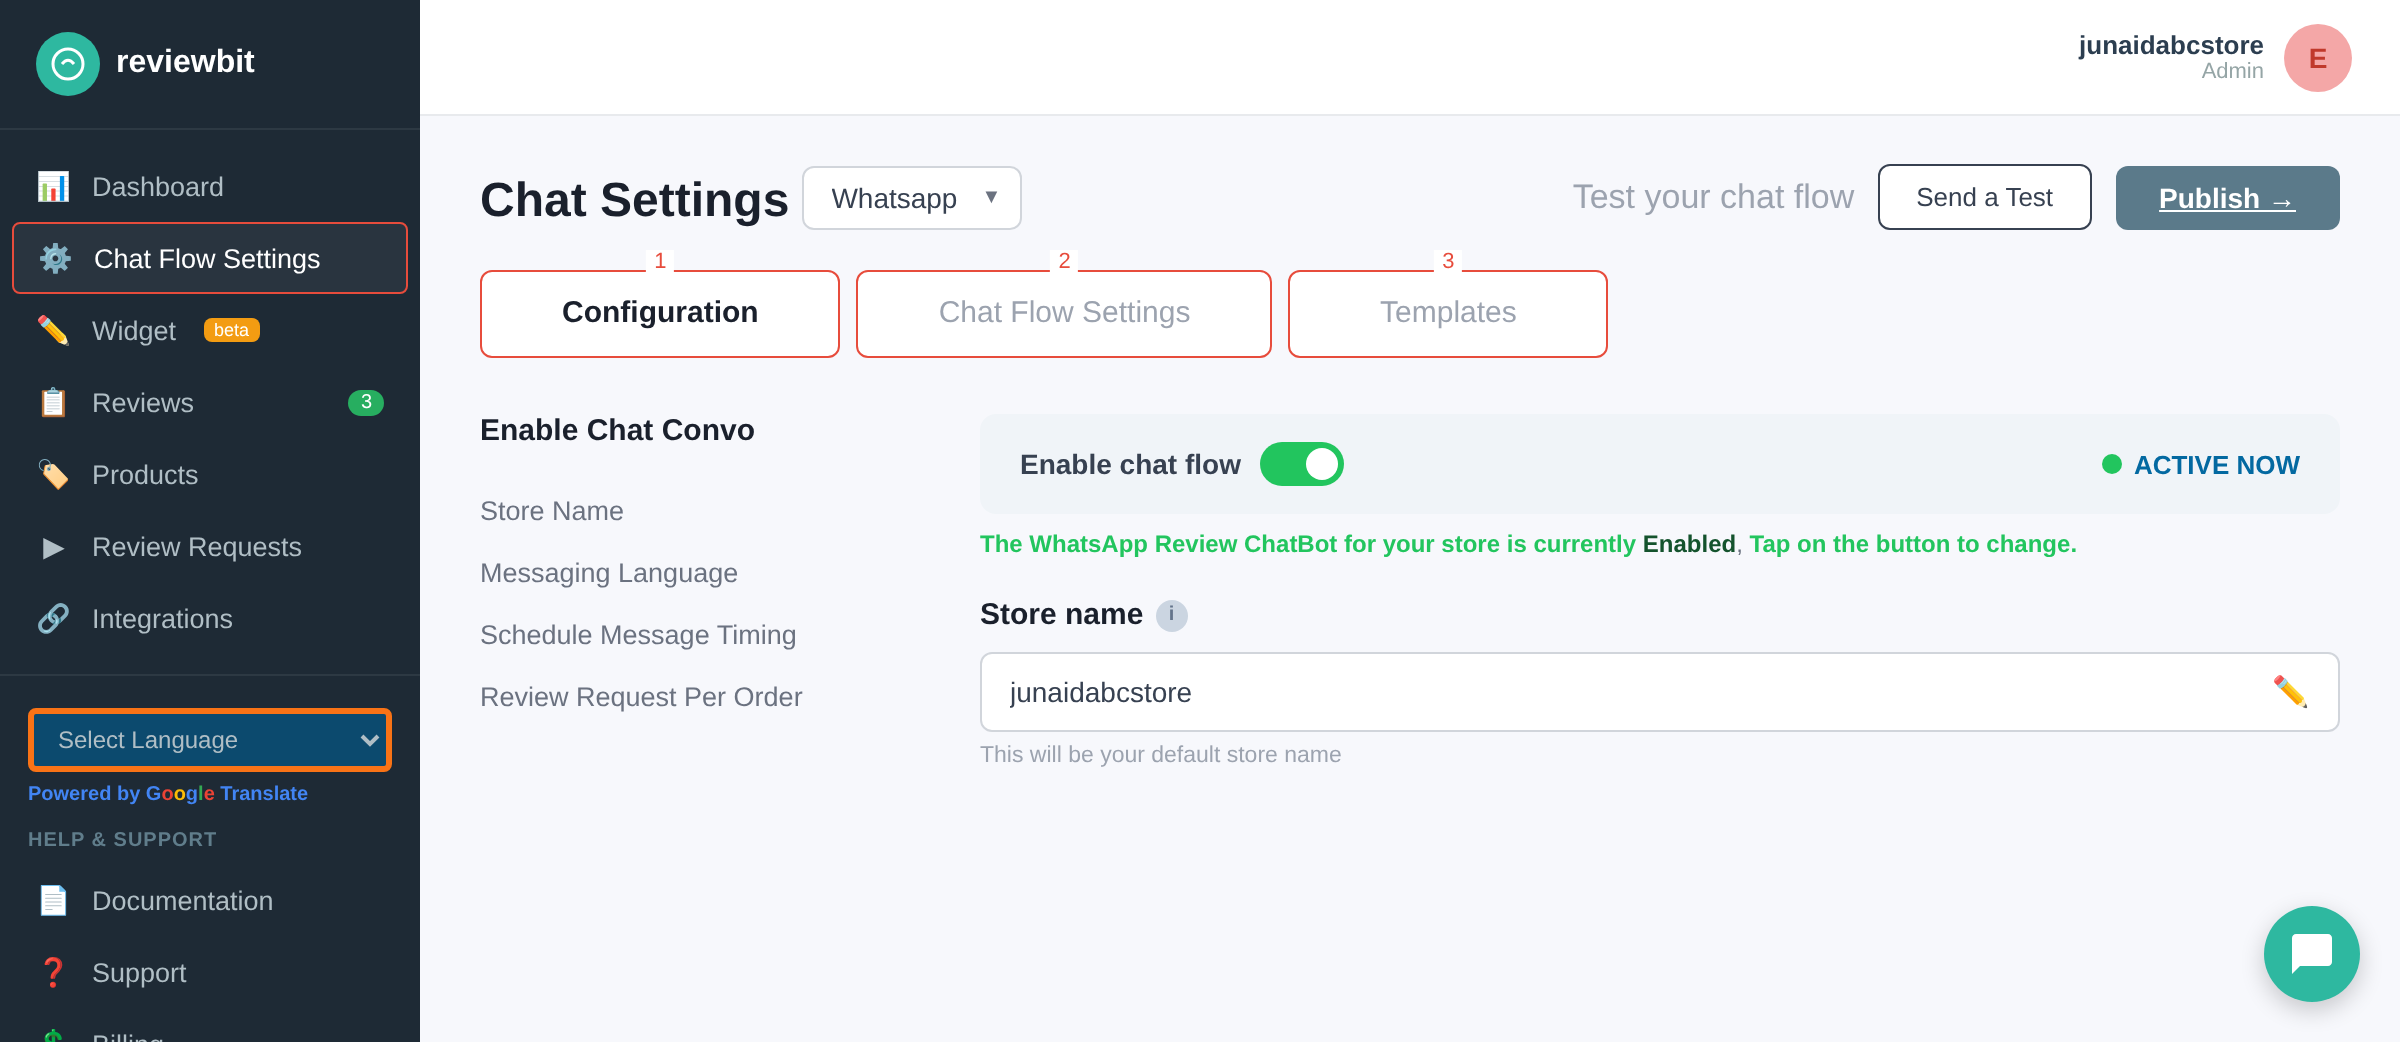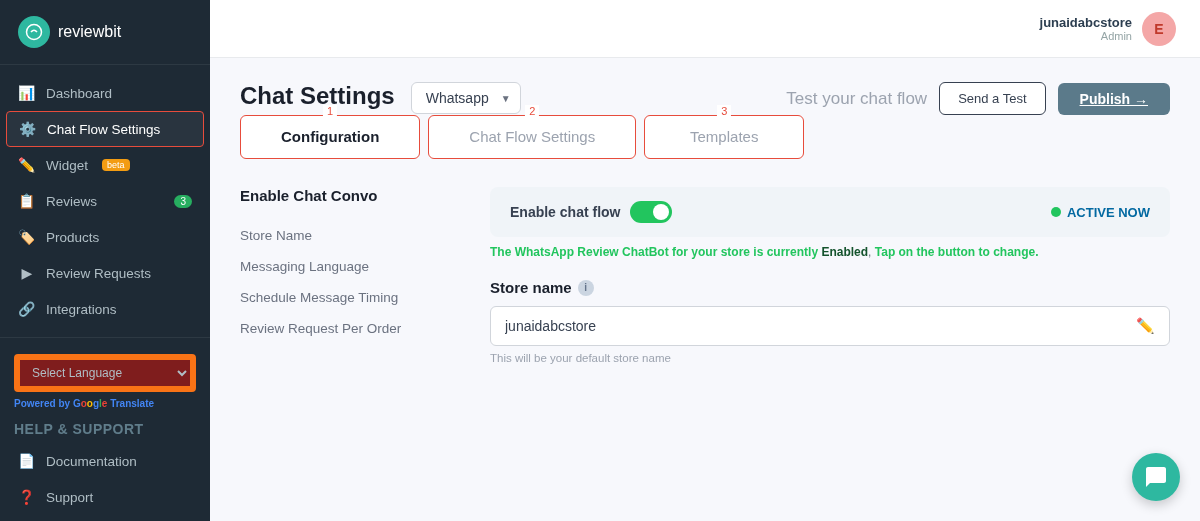--- a/index.html
+++ b/index.html
@@ -30,21 +30,21 @@
       border-radius: 50%;
       display: flex;
       align-items: center;
       justify-content: center;
       font-size: 14px;
       font-weight: bold;
       color: white;
     }
     .logo-text {
       font-size: 16px;
-      font-weight: 400;
+      font-weight: 700;
       color: #fff;
     }
     .sidebar-nav {
       flex: 1;
       padding: 10px 0;
     }
     .nav-item {
       display: flex;
       align-items: center;
       gap: 10px;
@@ -76,37 +76,37 @@
       color: white;
       font-size: 9px;
       border-radius: 4px;
       padding: 1px 5px;
       margin-left: 4px;
     }
     .nav-icon { font-size: 14px; width: 18px; text-align: center; }
     .sidebar-bottom { padding: 10px 0 6px; border-top: 1px solid rgba(255,255,255,0.07); }
     .lang-select {
       margin: 6px 14px 4px;
-      background: #7f1d1d;
-      border: 6px solid #f97316;
+      background: #0c4a6e;
+      border: 3px solid #f97316;
       color: #b0bec5;
       font-size: 12px;
       padding: 5px 8px;
       border-radius: 4px;
       width: calc(100% - 28px);
       cursor: pointer;
     }
     .powered-by {
       font-size: 10px;
       color: #607d8b;
       padding: 2px 14px 8px;
     }
     .powered-by span { color: #4285f4; font-weight: 600; }
     .help-section { padding: 4px 14px 2px; }
-    .help-label { font-size: 14px; color: #607d8b; font-weight: 700; letter-spacing: 0.5px; margin-bottom: 4px; }
+    .help-label { font-size: 10px; color: #607d8b; font-weight: 700; letter-spacing: 0.5px; margin-bottom: 4px; }
 
     
     .main {
       flex: 1;
       display: flex;
       flex-direction: column;
       background: #f7f8fc;
       overflow: hidden;
     }
 
@@ -144,22 +144,23 @@
     
     .content {
       flex: 1;
       padding: 24px 30px;
       overflow-y: auto;
     }
 
     
     .page-header {
       display: flex;
-      align-items: flex-start;
-      gap: 16px;
+      align-items: flex-end;
+      gap: 6px;
+      margin-bottom: 20px;
     }
     .page-title {
       font-size: 24px;
       font-weight: 700;
       color: #1a202c;
     }
     .channel-select-wrap {
       position: relative;
     }
     .channel-select {

